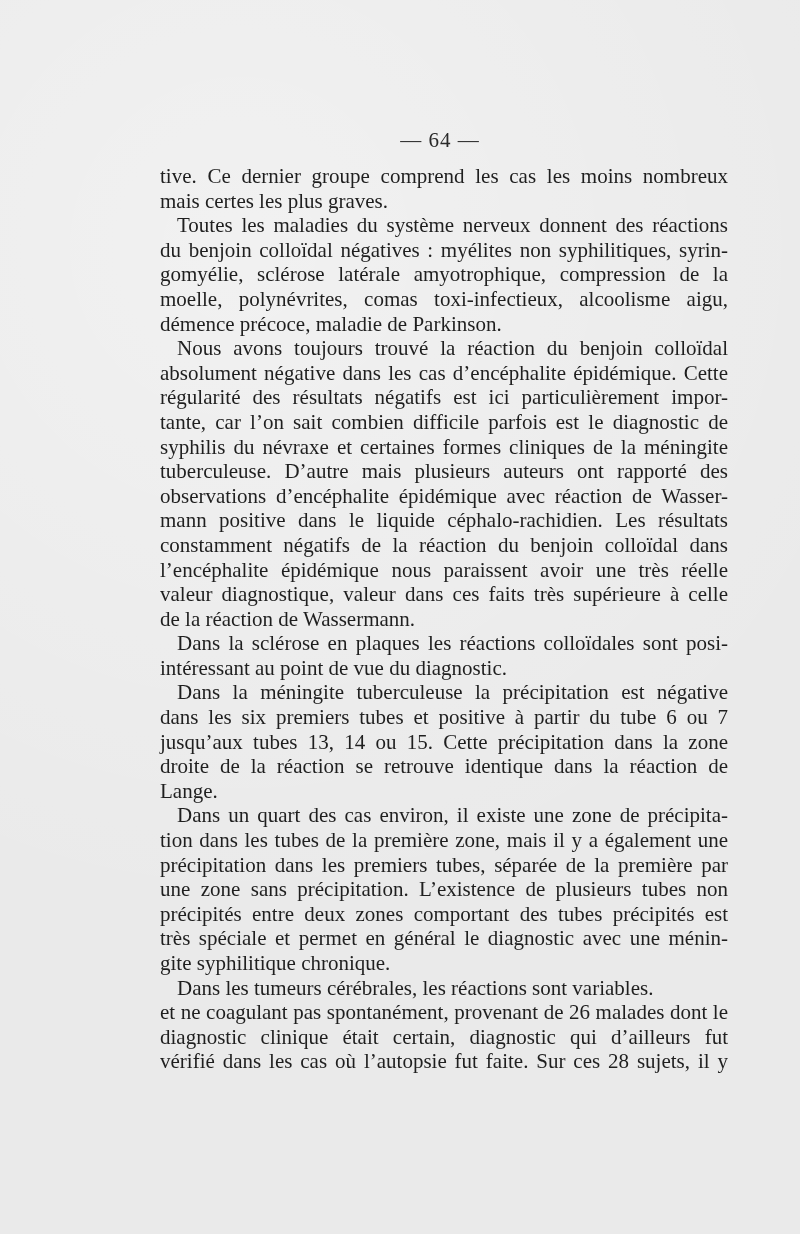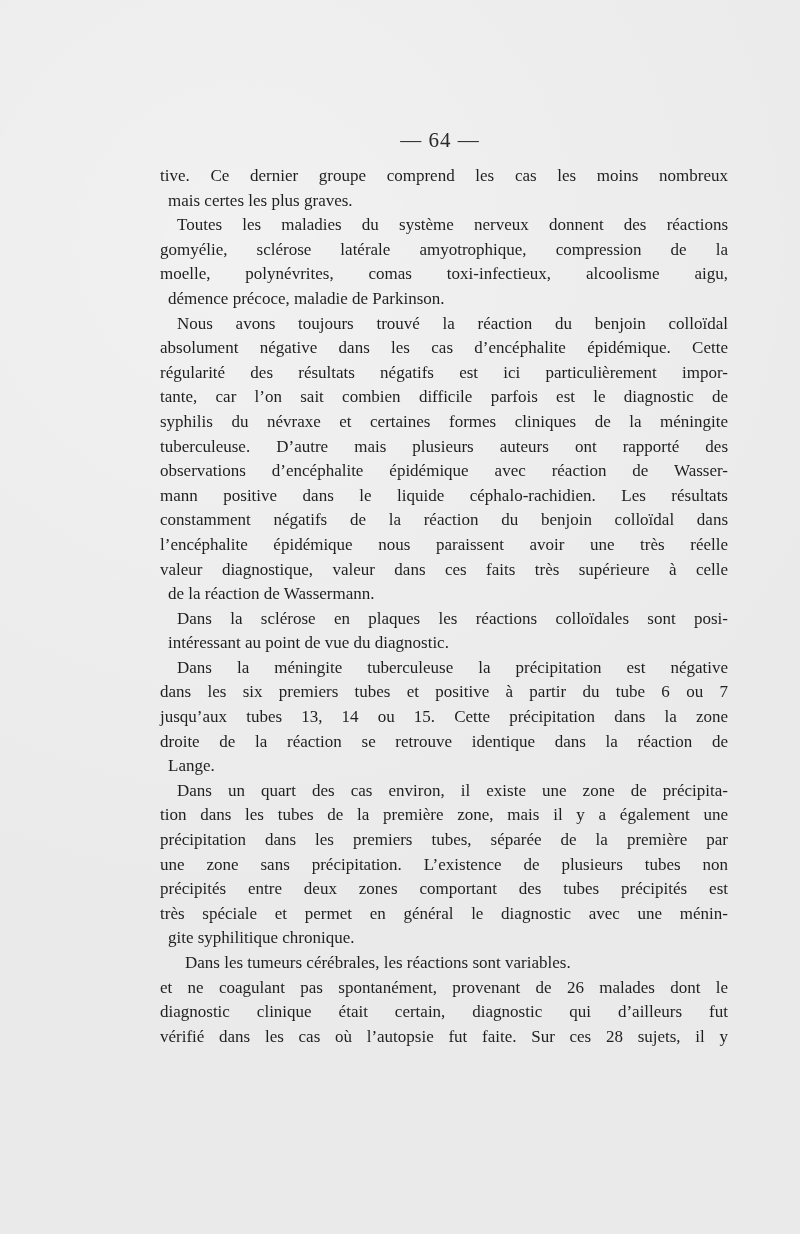--- a/index.html
+++ b/index.html
@@ -34,56 +34,56 @@
     letter-spacing: 1px;
     padding-left: 92px;
     box-sizing: border-box;
   }
   .body-text {
     position: absolute;
     left: 160px;
     top: 164px;
     width: 568px;
     font-family: "Liberation Serif", serif;
-    font-size: 17px;
+    font-size: 21px;
     line-height: 24.6px;
     color: #1f1f1f;
     text-align: justify;
   }
   .line {
     display: block;
     height: 24.6px;
     white-space: nowrap;
     text-align: justify;
     text-align-last: justify;
     overflow: visible;
   }
   .line.last {
     text-align-last: left;
-    margin-left: 8px;
   }
   .line.indent {
     padding-left: 17px;
   }
 </style>
 </head>
 <body>
 
 <div class="page">
   <div class="folio">— 64 —</div>
 
   <div class="body-text">
 
     <div>
       <span class="line">tive. Ce dernier groupe comprend les cas les moins nombreux</span>
       <span class="line last">mais certes les plus graves.</span>
     </div>
 
     <div>
       <span class="line indent">Toutes les maladies du système nerveux donnent des réactions</span>
+      <span class="line">du benjoin colloïdal négatives : myélites non syphilitiques, syrin-</span>
       <span class="line">gomyélie, sclérose latérale amyotrophique, compression de la</span>
       <span class="line">moelle, polynévrites, comas toxi-infectieux, alcoolisme aigu,</span>
       <span class="line last">démence précoce, maladie de Parkinson.</span>
     </div>
 
     <div>
       <span class="line indent">Nous avons toujours trouvé la réaction du benjoin colloïdal</span>
       <span class="line">absolument négative dans les cas d’encéphalite épidémique. Cette</span>
       <span class="line">régularité des résultats négatifs est ici particulièrement impor-</span>
       <span class="line">tante, car l’on sait combien difficile parfois est le diagnostic de</span>

